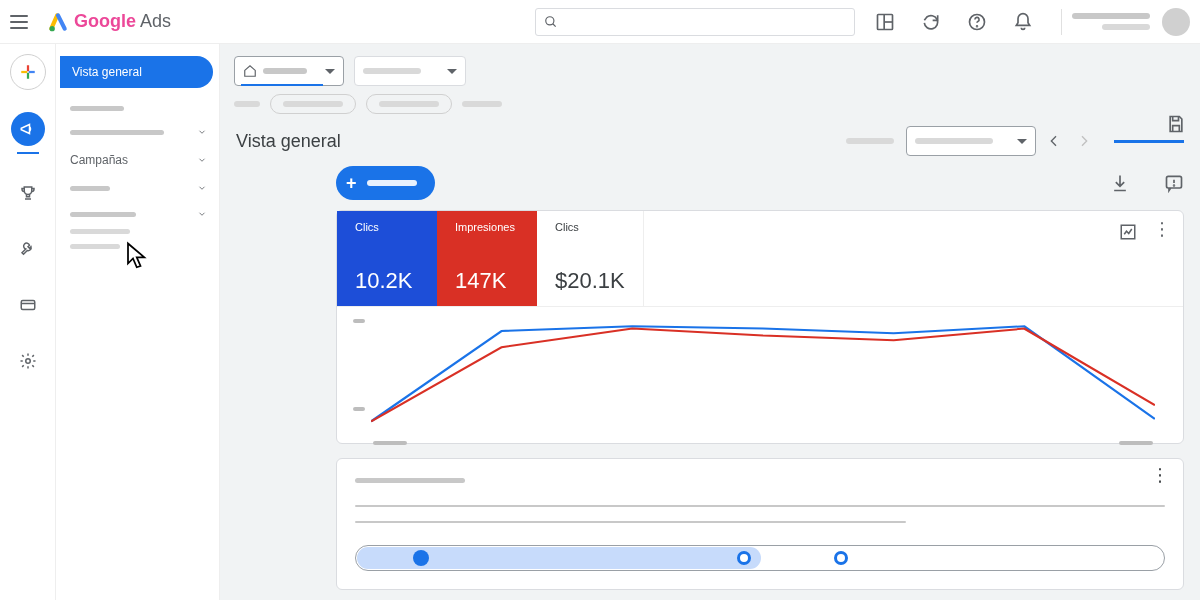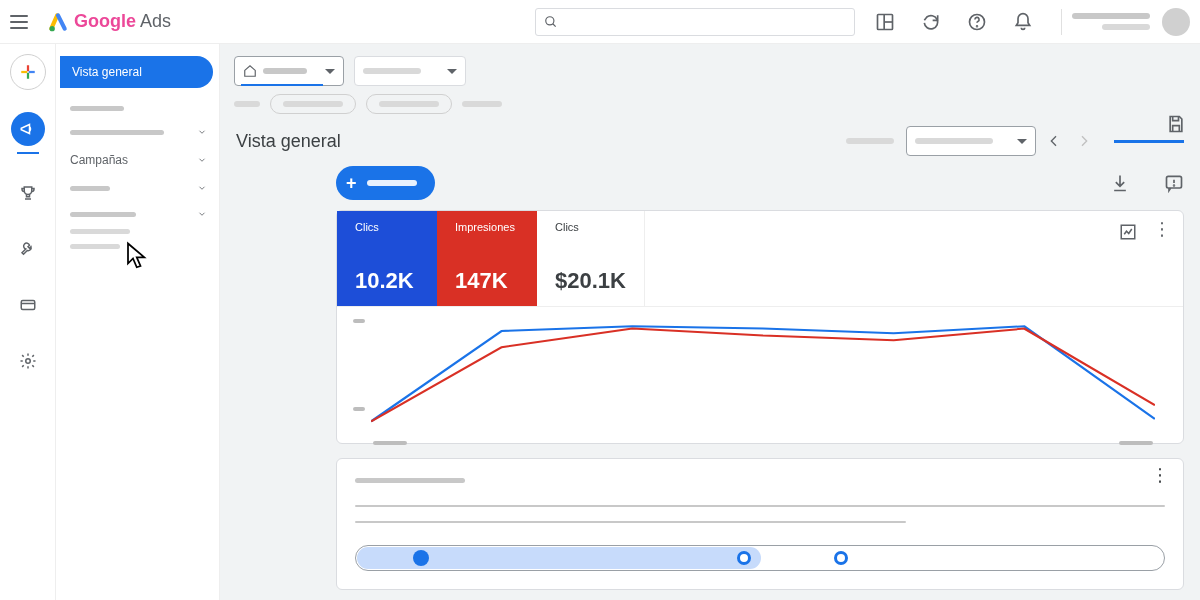--- a/index.html
+++ b/index.html
@@ -71,21 +71,21 @@
   .new-btn .pls{font-size:18px;font-weight:bold;}
   .action-row .right{margin-left:auto;display:flex;gap:34px;color:#5f6368;}
   .action-row .right .ic{width:20px;height:20px;cursor:pointer;}
 
   .card{background:#fff;border:1px solid var(--border);border-radius:6px;margin-bottom:14px;position:relative;}
   .metrics{display:flex;border-bottom:1px solid #eee;}
   .metric{padding:10px 18px 12px;min-width:100px;border-right:1px solid #eee;cursor:pointer;}
   .metric.blue{background:#1d4ed8;color:#fff;border:none;}
   .metric.red{background:#d93025;color:#fff;border:none;}
   .metric .label{font-size:11px;margin-bottom:4px;}
-  .metric .value{font-size:22px;font-weight:700;margin-top:35px;}
+  .metric .value{font-size:22px;font-weight:400;margin-top:35px;}
   .card .card-icons{position:absolute;top:12px;right:12px;display:flex;gap:16px;color:#5f6368;}
   .card .card-icons .ic{width:18px;height:18px;cursor:pointer;}
   .dots{font-size:18px;cursor:pointer;line-height:12px;}
 
   .chart{position:relative;height:136px;padding:10px 28px 10px 34px;}
   .chart svg{width:100%;height:100%;}
   .chart .ytick{position:absolute;left:16px;width:12px;height:4px;background:#bdbdbd;border-radius:2px;}
   .chart .xtick{position:absolute;bottom:-2px;width:34px;height:4px;background:#bdbdbd;border-radius:2px;}
 
   .card2{padding:12px 18px 18px;}

